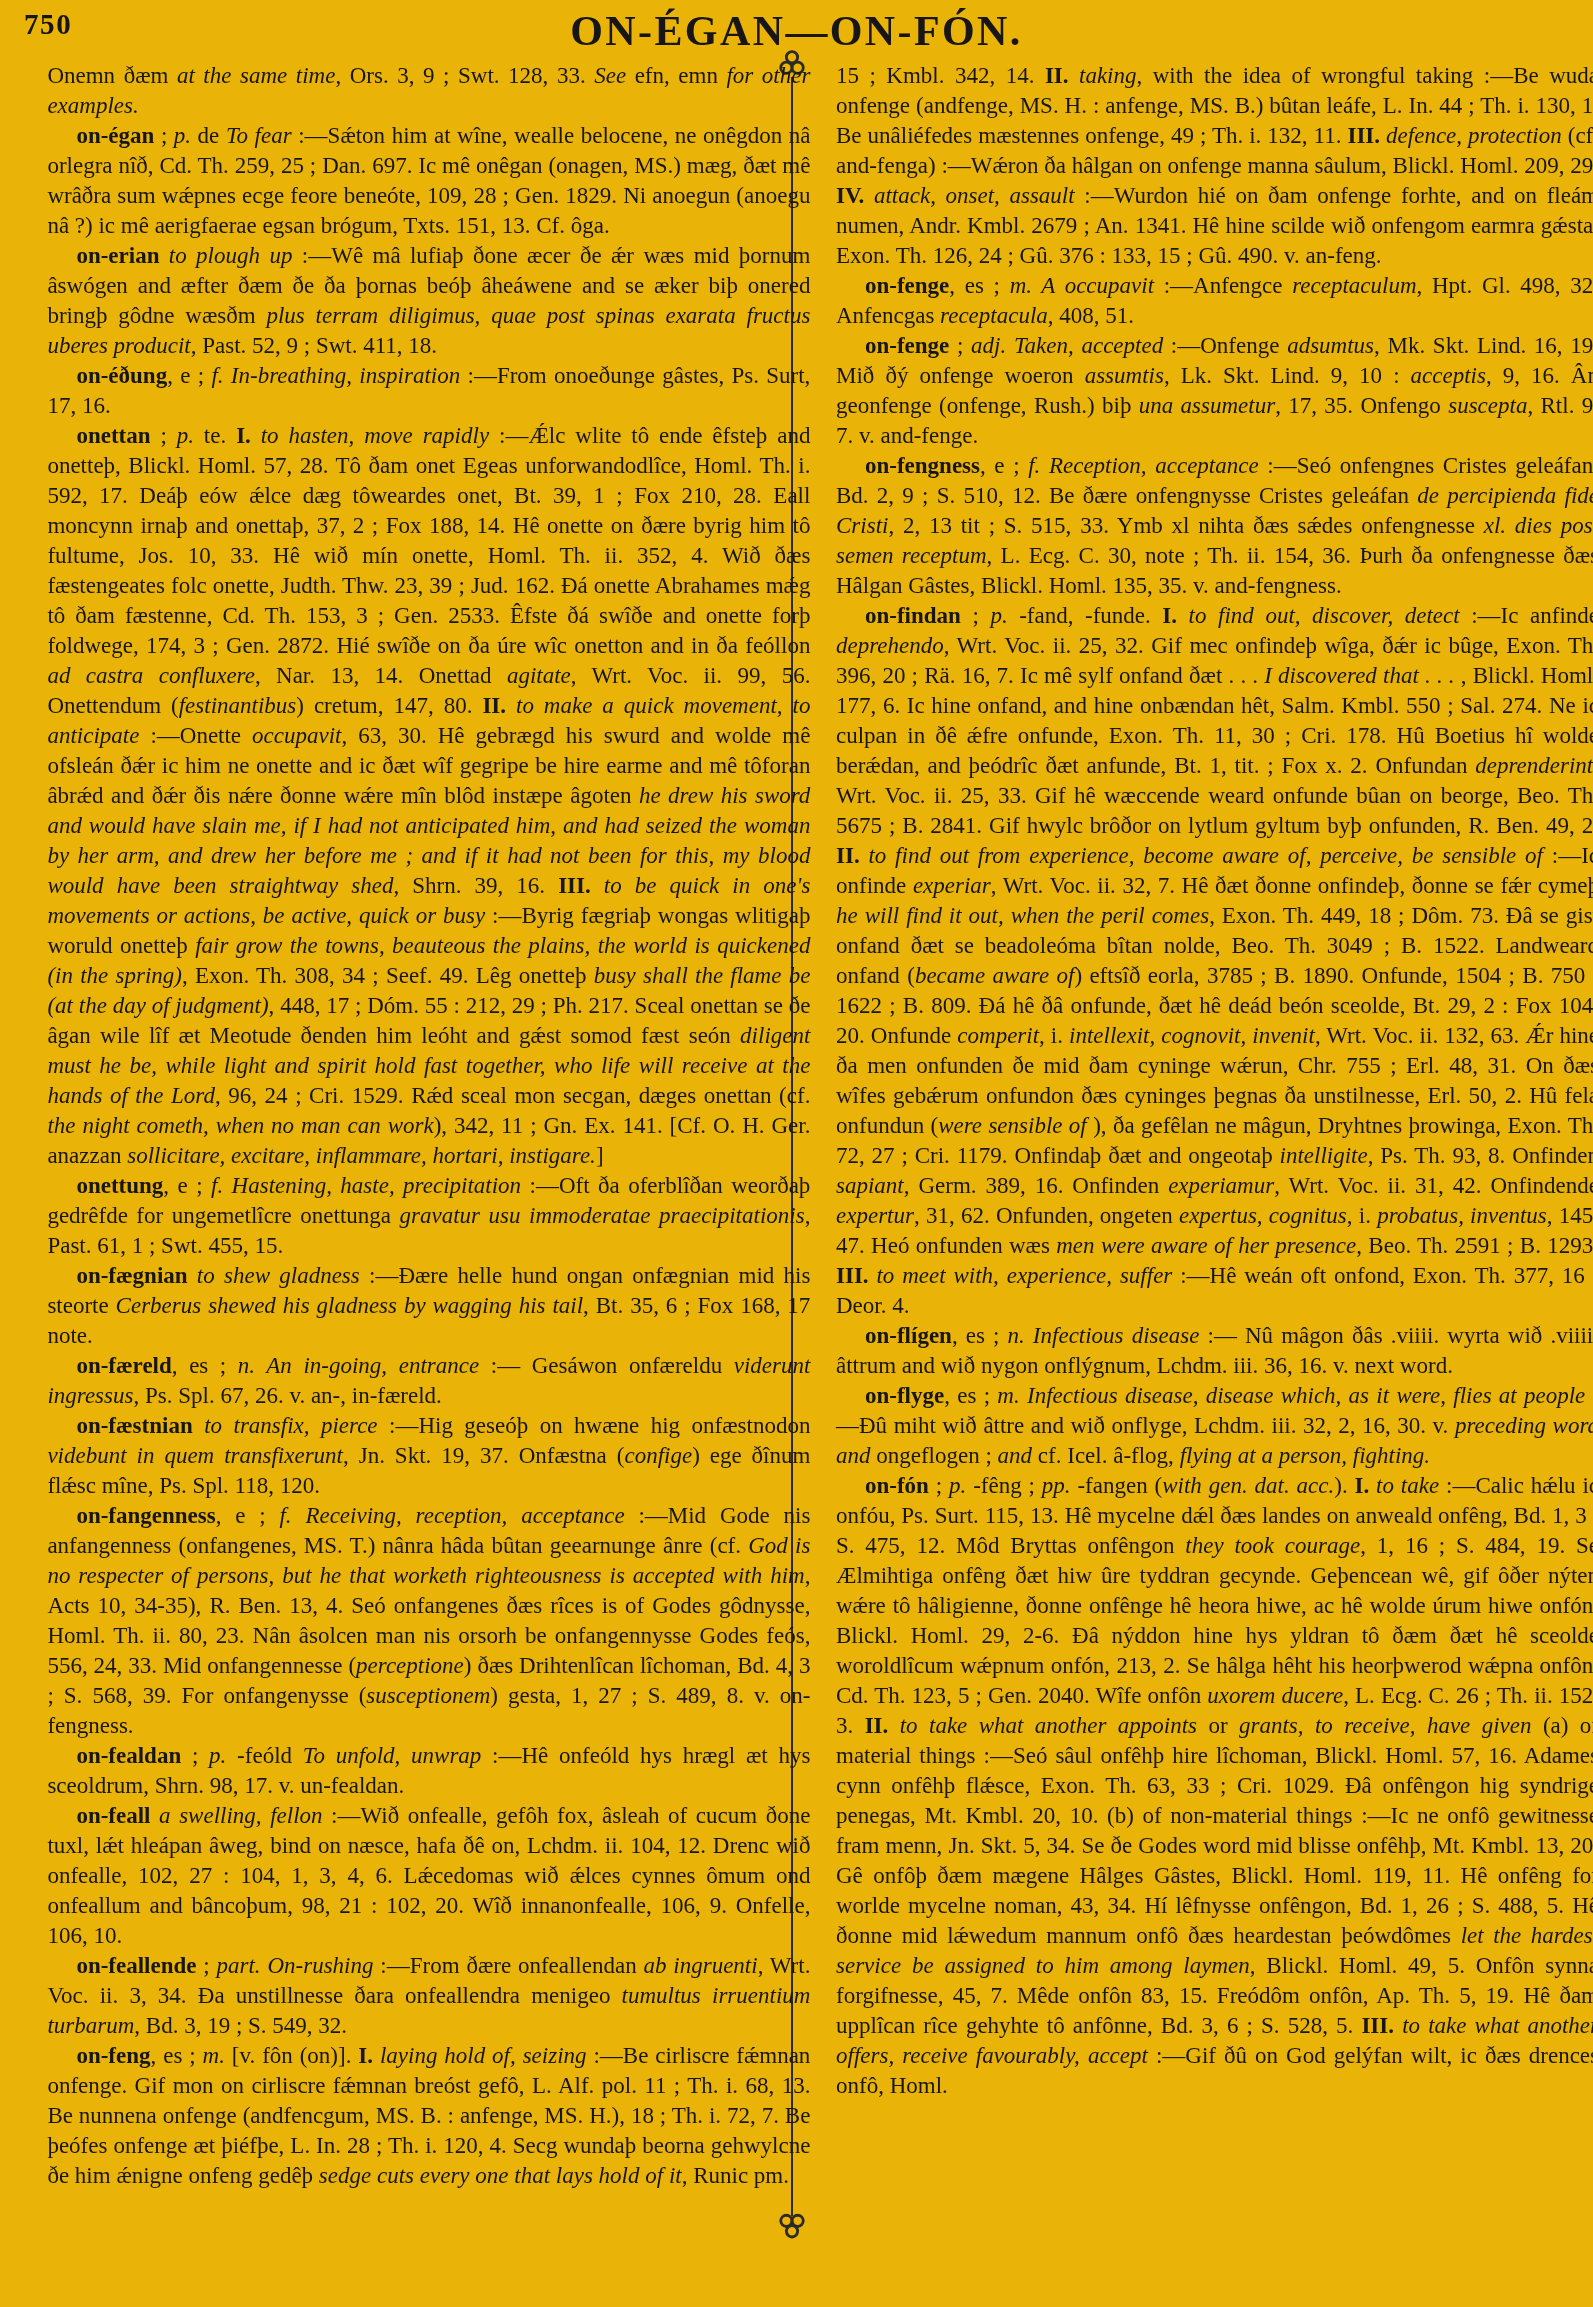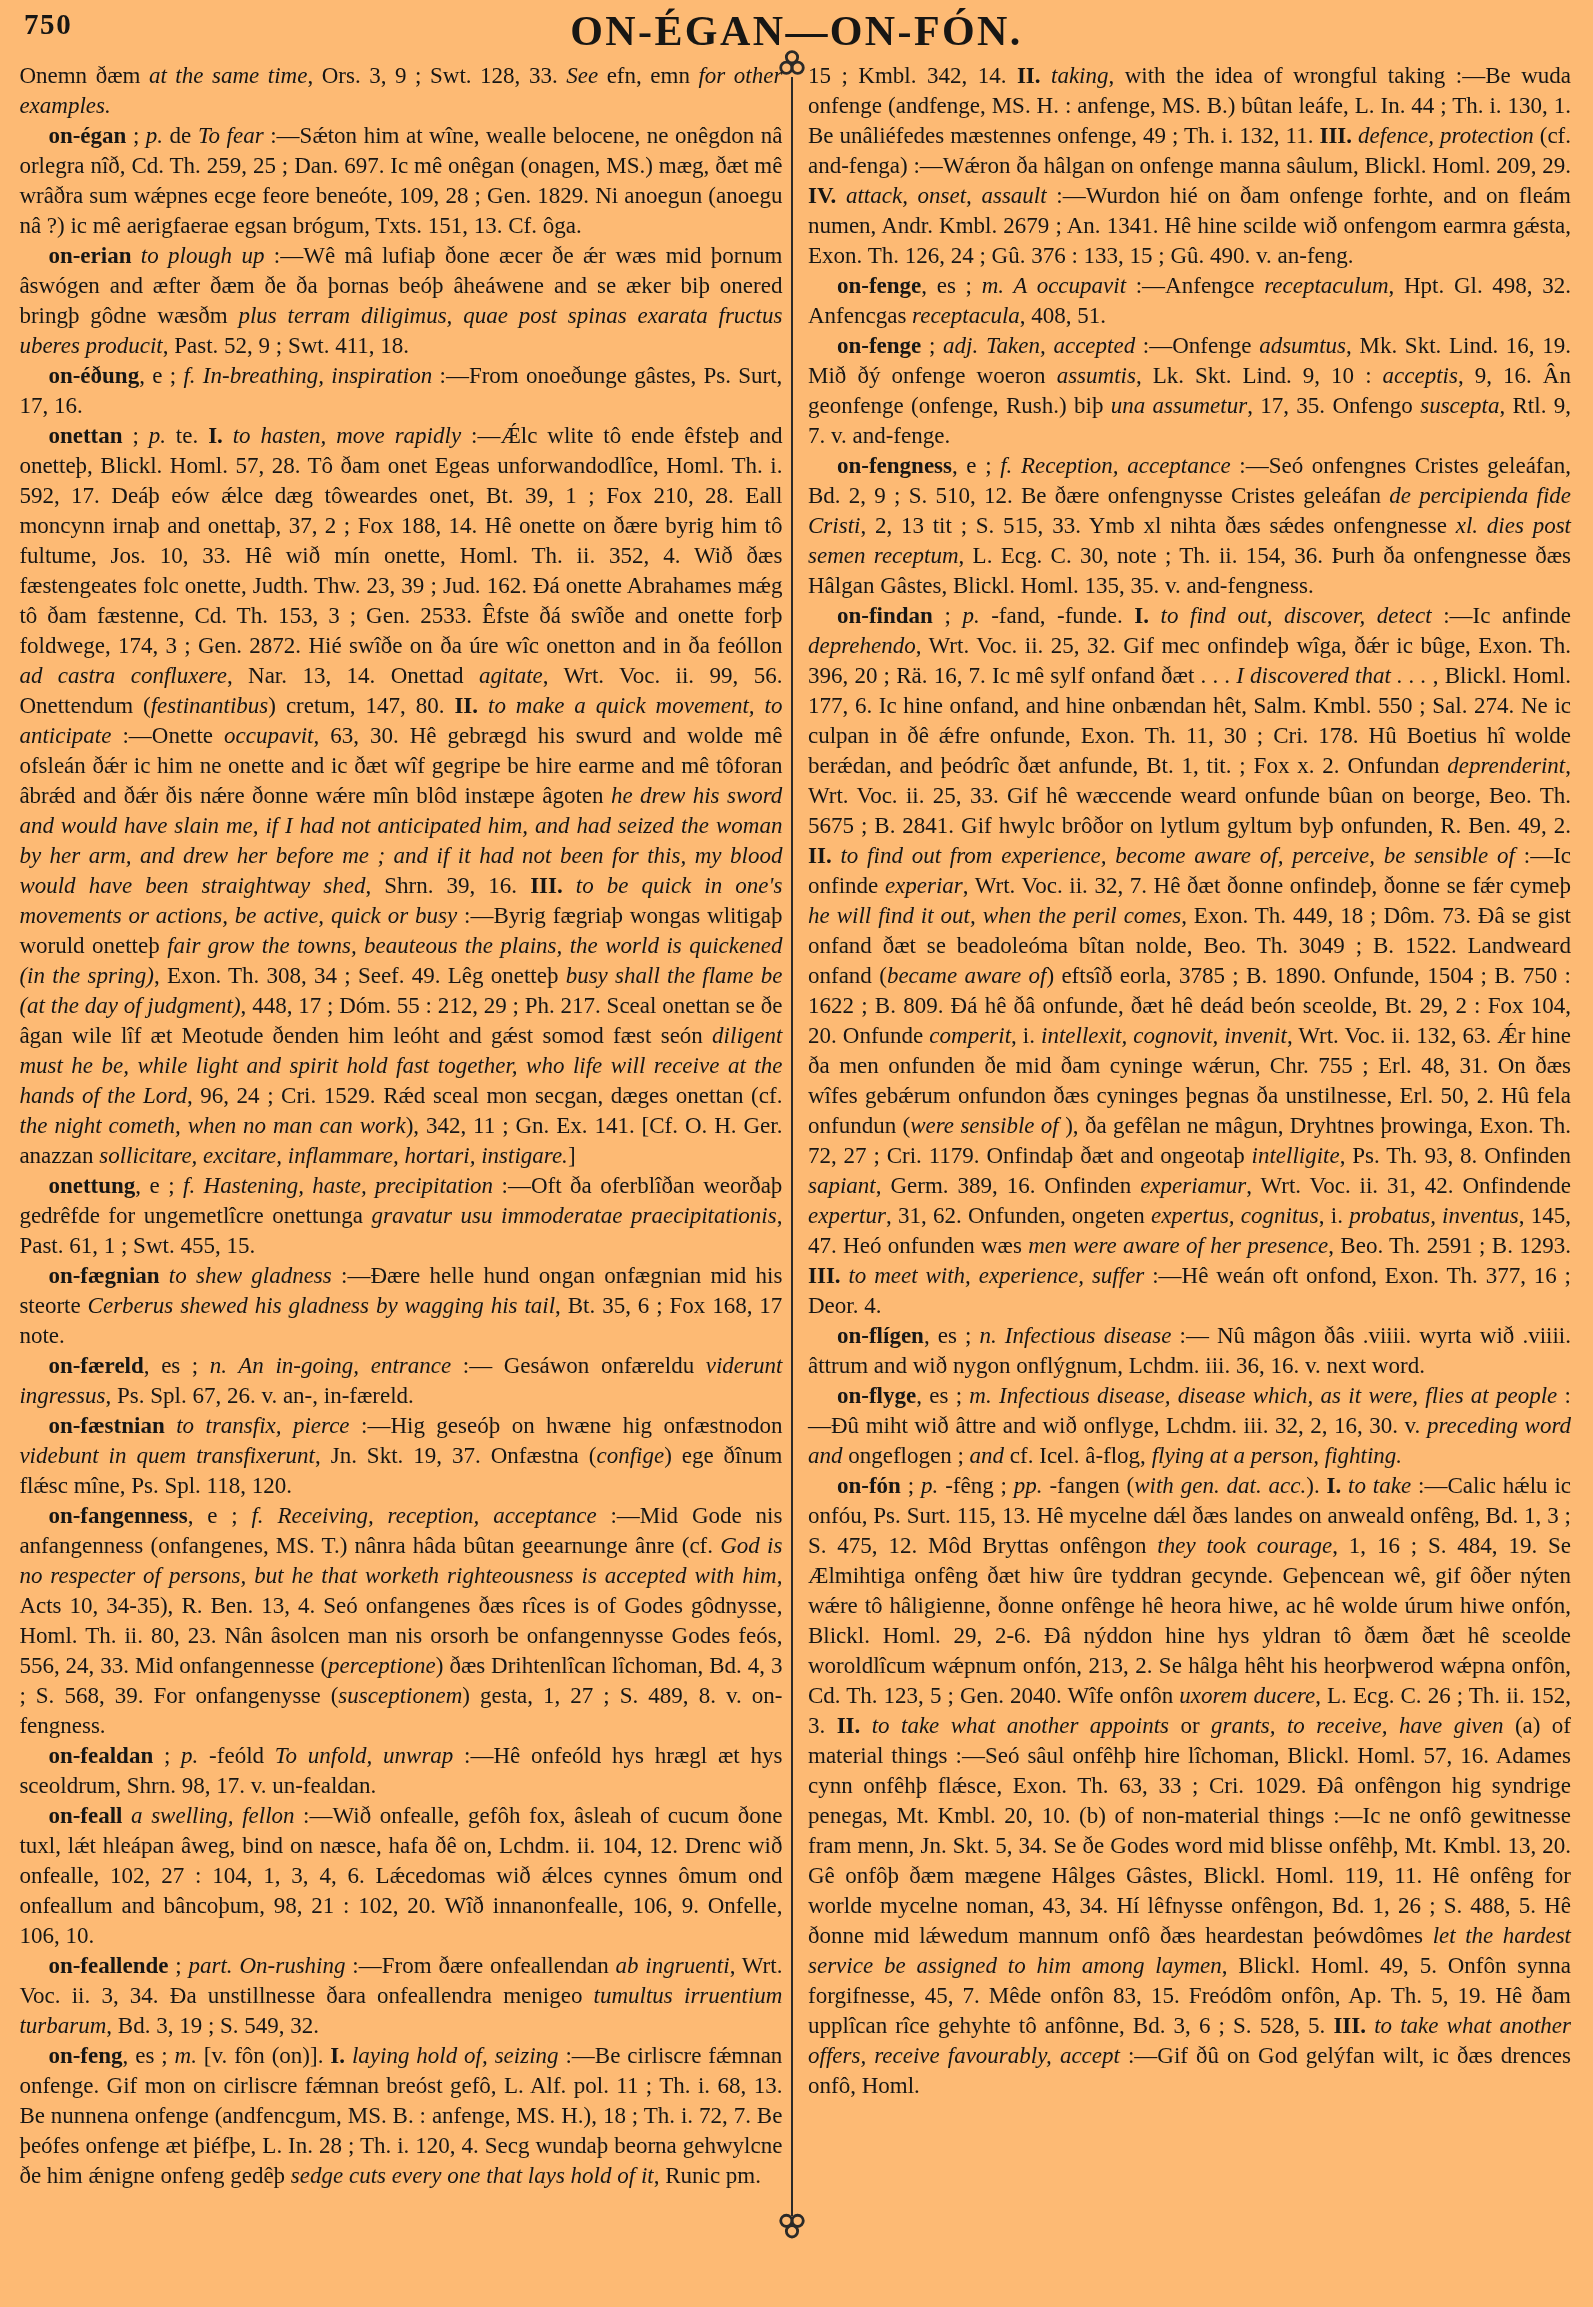--- a/index.html
+++ b/index.html
@@ -1,37 +1,38 @@
 <!DOCTYPE html>
 <html style="font-size:13px"><head>
 <meta charset="utf-8">
 <style>
   html,body{margin:0;padding:0;background:#e8e6e0;}
   #page{
     position:relative;
     width:1593px;height:2307px;
-    background:#fdba74;
+    background:#eab308;
     font-family:"Liberation Serif","DejaVu Serif",serif;
     color:#171614;
     overflow:hidden;
   }
   #page-number{
     position:absolute;top:8px;left:24px;
     font-size:29px;font-weight:bold;letter-spacing:1.6px;
   }
   #page-title{
     position:absolute;top:6.5px;left:0;width:100%;
     text-align:center;
     font-size:42px;font-weight:bold;letter-spacing:2.4px;
   }
   .column{
     position:absolute;top:61px;
     width:763px;
     font-size:23px;line-height:30px;
     text-align:justify;
+    margin-left:28px;
   }
   #col-left{left:19.4px;}
   #col-right{left:808px;}
   .para{margin:0;text-indent:29px;}
   .para.noindent{text-indent:0;}
   .r-n{font-style:normal;}
   .r-i{font-style:italic;}
   .r-b{font-weight:bold;}
   #column-divider{
     position:absolute;left:791px;top:77px;

